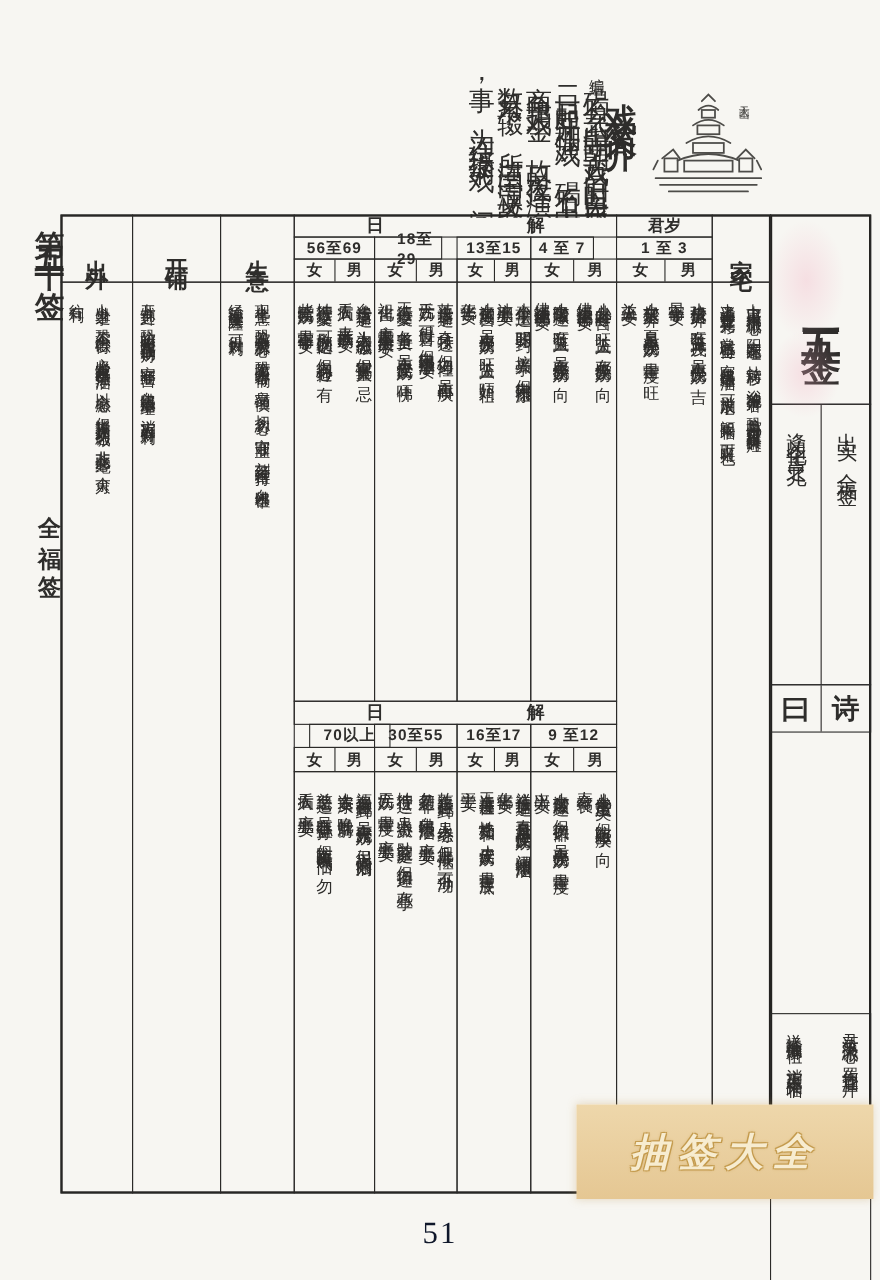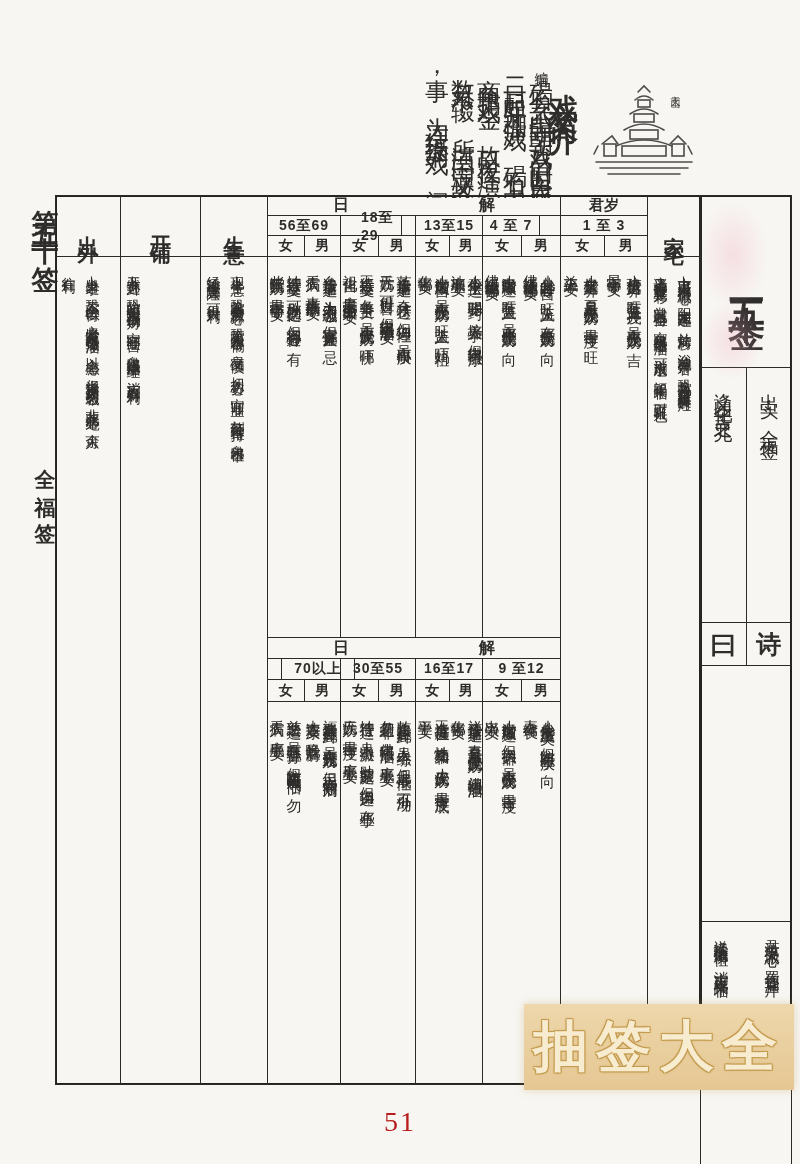--- a/index.html
+++ b/index.html
@@ -53,26 +53,26 @@
   .poem-hdr{display:flex;font-weight:700;font-size:25px;}
   .poem-hdr span{flex:1;display:flex;align-items:center;justify-content:center;}
   .poem-body{position:relative;}
   .poem-body .colR{position:absolute;right:10px;top:6px;font-size:15px;letter-spacing:2px;}
   .poem-body .colL{position:absolute;left:10px;top:6px;font-size:15px;letter-spacing:2px;}
   
   .watermark{position:absolute;left:524px;top:1004px;width:270px;height:86px;
       background:linear-gradient(180deg,#eed7ab,#e5c793);display:flex;
       align-items:center;justify-content:center;z-index:6;
       box-shadow:0 0 8px rgba(190,150,80,.35);}
-  .watermark span{font-size:55px;font-weight:700;letter-spacing:8px;
+  .watermark span{font-size:35px;font-weight:700;letter-spacing:8px;
       color:#f7ecd0;font-family:"Liberation Sans",sans-serif;
       text-shadow:1px 1px 0 #c49b4e,-1px -1px 0 #c49b4e,1px -1px 0 #c49b4e,
-                  -1px 1px 0 #c49b4e,0 0 3px #c49b4e;}
+                  -1px 1px 0 #c49b4e,0 0 3px #c49b4e;font-style:italic;}
   .pagenum{position:absolute;left:0;top:1106px;width:800px;text-align:center;
-      font-size:28px;letter-spacing:2px;color:#b91c1c;}
+      font-size:28px;letter-spacing:2px;color:#0f172a;}
   .artifact{position:absolute;pointer-events:none;z-index:3;
       background:radial-gradient(closest-side,rgba(242,168,190,.30),rgba(242,168,190,0));}
 </style>
 </head>
 <body>
 
 <div class="page">
 
   <div class="left-margin-title v">第五十一签</div>
   <div class="left-margin-sub v">全福签</div>

